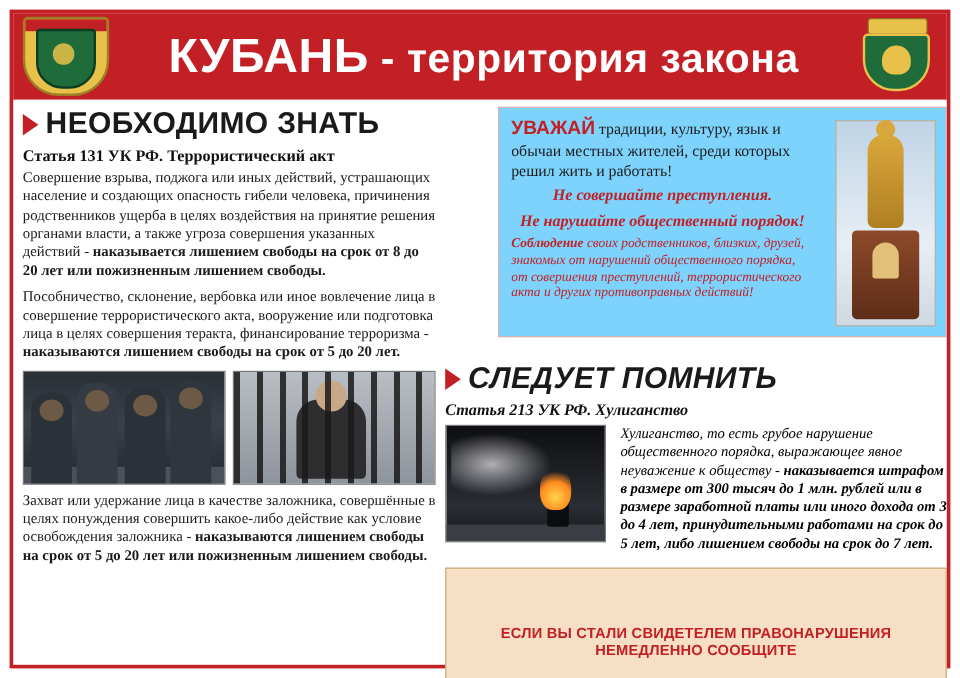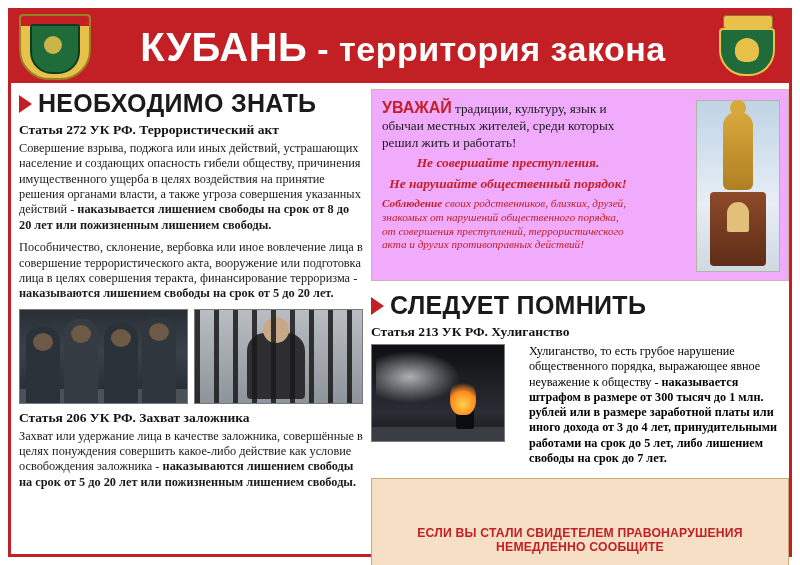--- a/index.html
+++ b/index.html
@@ -244,26 +244,27 @@
     position: absolute;
     left: 16px; top: -16px;
     width: 26px; height: 26px;
     background: #c9a88a;
     border-radius: 50%;
   }
 
   
   .respect-box {
     position: relative;
-    background: #f0abfc;
+    background: #7dd3fc;
     border: 1px solid #d8b2ab;
     box-sizing: border-box;
     padding: 8px 10px 8px 10px;
     min-height: 192px;
     overflow: hidden;
+    margin-left: 44px;
   }
   .respect-box .stat {
     position: absolute;
     right: 8px;
     top: 10px;
     width: 84px;
     height: 172px;
   }
   .respect-box .stat .sky {
     position: absolute; inset: 0;
@@ -331,24 +332,24 @@
     font-style: italic;
     font-size: 11.2px;
     line-height: 1.22;
     display: block;
   }
   .respect-text .red-italic-small b {
     font-weight: bold;
     font-style: italic;
   }
 
-  .remember-wrap { margin-top: 10px; }
+  .remember-wrap { margin-top: 20px; font-style: italic; }
   .remember-body {
     display: flex;
-    gap: 24px;
+    gap: 12px;
     margin-top: 4px;
   }
   .photo-3 {
     width: 132px;
     height: 96px;
     flex: 0 0 auto;
     position: relative;
     overflow: hidden;
     border: 1px solid #7a7a7a;
     background: linear-gradient(180deg,#0e0f12 0%, #2a2d33 70%, #14161a 100%);
@@ -446,45 +447,44 @@
 
     <div class="content">
 
       <div class="col-left">
 
         <div class="sec-head">
           <div class="tri"></div>
           <div class="sec-title">НЕОБХОДИМО ЗНАТЬ</div>
         </div>
 
-        <div class="art-title">Статья 272 УК РФ. Террористический акт</div>
+        <div class="art-title">Статья 131 УК РФ. Террористический акт</div>
 
         <p class="para">
-          <span>Совершение взрыва, поджога или иных действий, устрашающих население и создающих опасность гибели обществу, причинения имущественного ущерба в целях воздействия на принятие решения органами власти, а также угроза совершения указанных действий - </span><b>наказывается лишением свободы на срок от 8 до 20 лет или пожизненным лишением свободы.</b>
+          <span>Совершение взрыва, поджога или иных действий, устрашающих население и создающих опасность гибели человека, причинения родственников ущерба в целях воздействия на принятие решения органами власти, а также угроза совершения указанных действий - </span><b>наказывается лишением свободы на срок от 8 до 20 лет или пожизненным лишением свободы.</b>
         </p>
 
         <p class="para">
           <span>Пособничество, склонение, вербовка или иное вовлечение лица в совершение террористического акта, вооружение или подготовка лица в целях совершения теракта, финансирование терроризма - </span><b>наказываются лишением свободы на срок от 5 до 20 лет.</b>
         </p>
 
         <div class="photos">
           <div class="photo photo-1">
             <div class="grnd"></div>
             <div class="f a"></div>
             <div class="f b"></div>
             <div class="f c"></div>
             <div class="f d"></div>
           </div>
           <div class="photo photo-2">
             <div class="man"></div>
             <div class="bars"></div>
           </div>
         </div>
 
-        <div class="art-title">Статья 206 УК РФ. Захват заложника</div>
         <p class="para">
           <span>Захват или удержание лица в качестве заложника, совершённые в целях понуждения совершить какое-либо действие как условие освобождения заложника - </span><b>наказываются лишением свободы на срок от 5 до 20 лет или пожизненным лишением свободы.</b>
         </p>
       </div>
 
       <div class="col-right">
 
         <div class="respect-box">
           <div class="stat">
             <div class="sky"></div>

